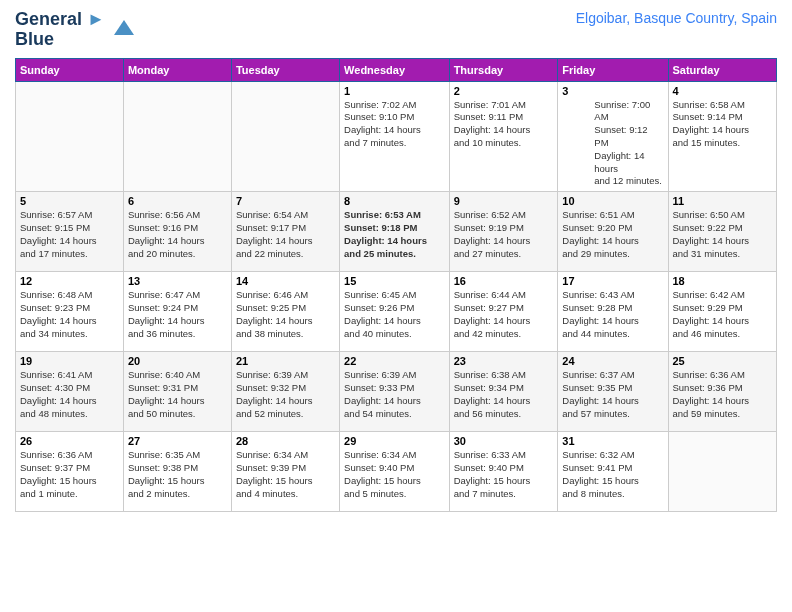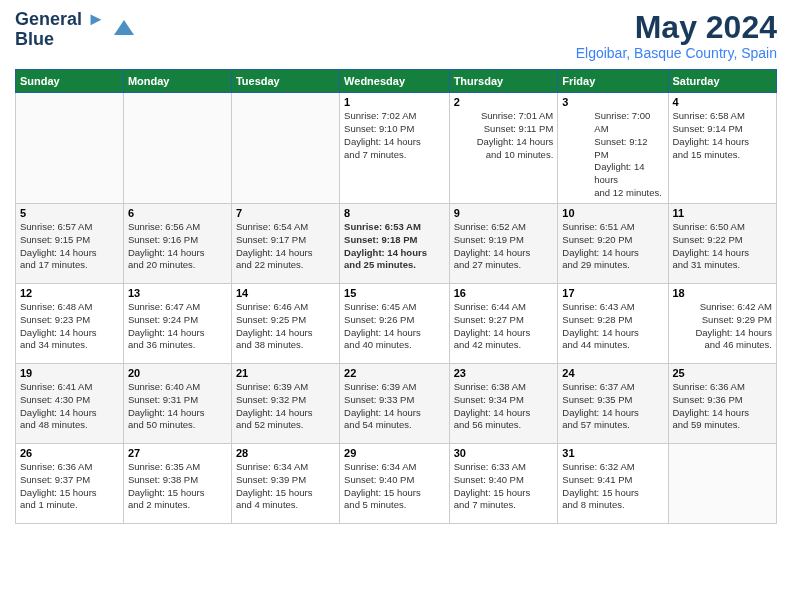--- a/index.html
+++ b/index.html
@@ -52,21 +52,21 @@
     .location {
       font-size: 14px;
       color: #3b82f6;
     }
     .calendar {
       width: 100%;
       border-collapse: collapse;
       font-size: 10px;
     }
     .calendar th {
-      background: #15803d;
+      background: #a21caf;
       color: #fff;
       padding: 5px 4px;
       text-align: left;
       font-size: 11px;
       font-weight: bold;
       border: 1px solid #2060a0;
     }
     .calendar td {
       border: 1px solid #ccc;
       vertical-align: top;
@@ -105,21 +105,20 @@
             <div>General<span> ►</span></div>
             <div>Blue</div>
           </div>
           <svg class="logo-icon" viewBox="0 0 30 30">
             <polygon points="15,5 25,20 5,20" fill="#4a90c4"></polygon>
           </svg>
         </div>
       </div>
     </div>
     <div class="title-block">
-      <div class="month-year">May 2024</div>
       <div class="location">Elgoibar, Basque Country, Spain</div>
     </div>
   </div>
 
   <table class="calendar">
     <thead>
       <tr>
 
       <th>Sunday</th>
           <th>Monday</th>
@@ -137,21 +136,21 @@
           <td class="empty"></td>
           <td>
             <div class="day-num">1</div>
             <div class="day-info" style="white-space: pre-line;">Sunrise: 7:02 AM
 Sunset: 9:10 PM
 Daylight: 14 hours
 and 7 minutes.</div>
           </td>
           <td>
             <div class="day-num">2</div>
-            <div class="day-info" style="white-space: pre-line; text-align: right;">Sunrise: 7:01 AM
+            <div class="day-info" style="white-space: pre-line;">Sunrise: 7:01 AM
 Sunset: 9:11 PM
 Daylight: 14 hours
 and 10 minutes.</div>
           </td>
           <td>
             <div class="day-num">3</div>
             <div class="day-info" style="white-space: pre-line; margin-left: 32px;">Sunrise: 7:00 AM
 Sunset: 9:12 PM
 Daylight: 14 hours
 and 12 minutes.</div>
@@ -253,21 +252,21 @@
           </td>
           <td>
             <div class="day-num">17</div>
             <div class="day-info" style="white-space: pre-line;">Sunrise: 6:43 AM
 Sunset: 9:28 PM
 Daylight: 14 hours
 and 44 minutes.</div>
           </td>
           <td>
             <div class="day-num">18</div>
-            <div class="day-info" style="white-space: pre-line; text-align: right;">Sunrise: 6:42 AM
+            <div class="day-info" style="white-space: pre-line;">Sunrise: 6:42 AM
 Sunset: 9:29 PM
 Daylight: 14 hours
 and 46 minutes.</div>
           </td>
         </tr>
         <tr>
           <td>
             <div class="day-num">19</div>
             <div class="day-info" style="white-space: pre-line;">Sunrise: 6:41 AM
 Sunset: 4:30 PM

